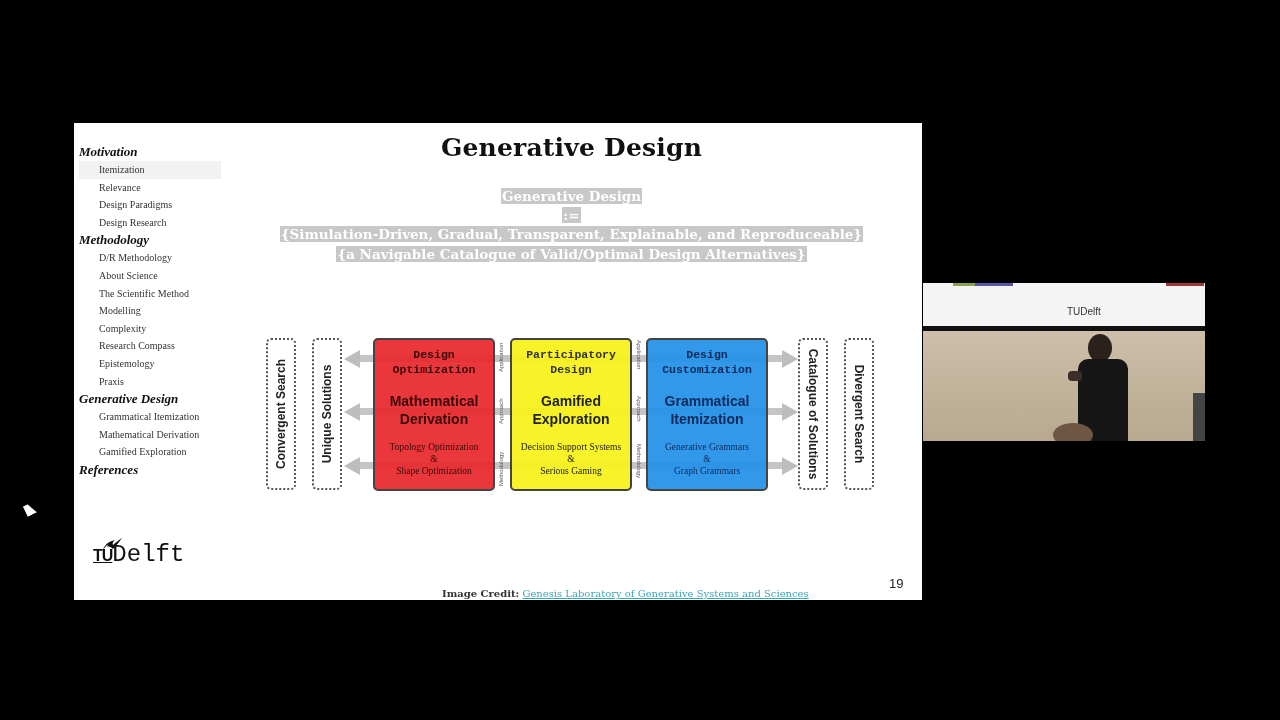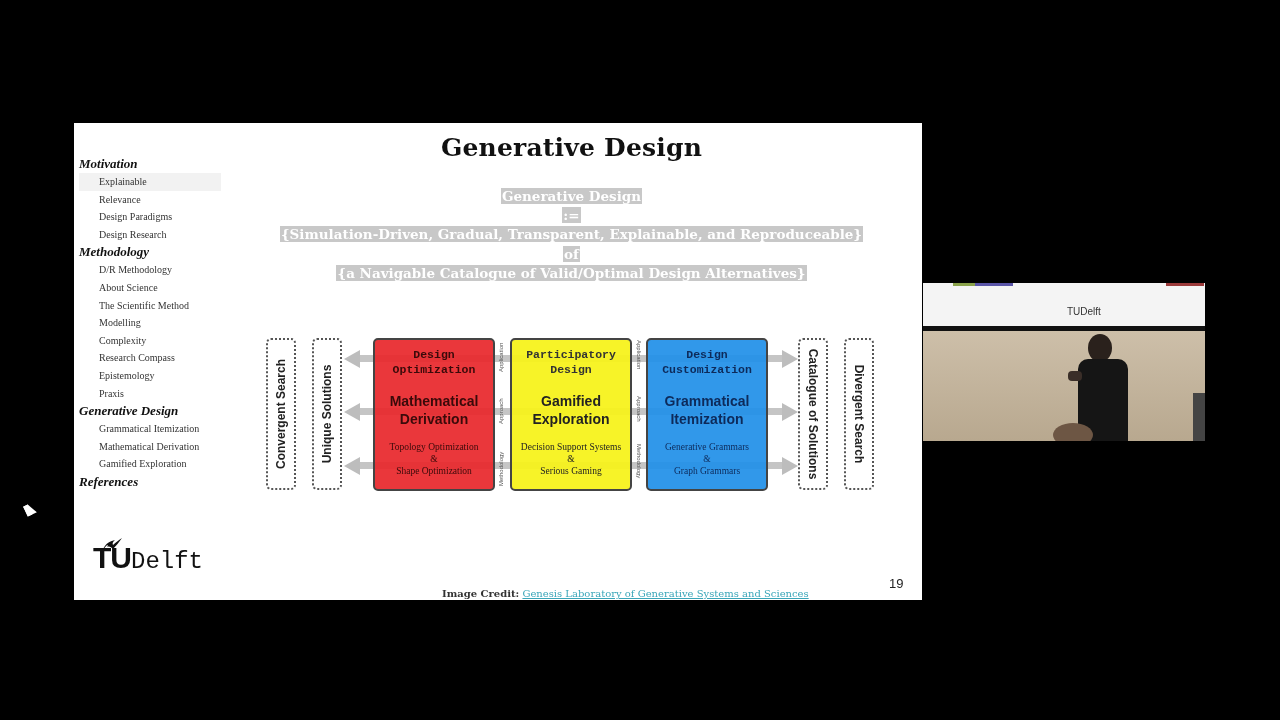--- a/index.html
+++ b/index.html
@@ -1,18 +1,18 @@
 <!DOCTYPE html>
 <html><head>
 <meta charset="utf-8">
 <style>
   html, body { margin:0; padding:0; }
   body { width:1280px; height:720px; background:#000; position:relative; overflow:hidden; font-family:"Liberation Serif", serif; }
   .slide { position:absolute; left:74px; top:123px; width:848px; height:477px; background:#fff; }
-  .sidebar { position:absolute; left:5px; top:20px; width:142px;margin-top:12px; }
+  .sidebar { position:absolute; left:5px; top:20px; width:142px; }
   .sec { font-style:italic; font-weight:bold; font-size:13px; color:#111; line-height:18px; margin-top:0; }
   .item { font-size:10px; color:#333; line-height:17.6px; padding-left:20px; }
   .item.active { background:#f2f2f2; }
   .title { position:absolute; left:0; width:995px; top:10px; text-align:center; font-family:"DejaVu Serif", serif; font-weight:bold; font-size:25px; color:#111; letter-spacing:0.2px; }
   .defs { position:absolute; left:150px; width:695px; top:64px; text-align:center; font-family:"DejaVu Serif", serif; font-weight:bold; font-size:13.5px; line-height:19.2px; color:#fff; }
   .defs span.hl { background:#c8c8c8; padding:0 1px; }
   .defs span.yel { color:#f5f51e; text-decoration:underline; }
   .diagram { position:absolute; left:190px; top:213px; width:615px; height:158px; }
   .dash { position:absolute; top:2px; width:30px; height:152px; border:2px dotted #555; border-radius:5px; box-sizing:border-box; }
   .vtext { position:absolute; left:50%; top:50%; transform:translate(-50%,-50%) rotate(-90deg); white-space:nowrap; font-family:"Liberation Sans", sans-serif; font-weight:bold; font-size:12px; color:#222; }
@@ -25,37 +25,37 @@
   .box.red .h, .box.red .s, .box.red .m { color:#3a0a0a; }
   .band { position:absolute; height:7px; background:rgba(150,150,150,0.55); }
   .arrowL { position:absolute; width:0; height:0; border-top:9px solid transparent; border-bottom:9px solid transparent; border-right:16px solid #bdbdbd; }
   .arrowR { position:absolute; width:0; height:0; border-top:9px solid transparent; border-bottom:9px solid transparent; border-left:16px solid #bdbdbd; }
   .sep { position:absolute; font-family:"Liberation Sans", sans-serif; font-size:6px; color:#555; white-space:nowrap; transform:rotate(-90deg); transform-origin:left top; }
   .sep.cw { transform:rotate(90deg); }
   .credit { position:absolute; left:368px; top:465px; font-family:"DejaVu Serif", serif; font-size:10px; color:#333; }
   .credit a { color:#3aa6b9; text-decoration:underline; }
   .pagenum { position:absolute; left:815px; top:453px; font-family:"Liberation Sans", sans-serif; font-size:13px; color:#222; }
   .logo { position:absolute; left:19px; top:418px; }
-  .logo .tu { font-family:"Liberation Sans", sans-serif; font-size:30px; font-weight:bold; color:#111; letter-spacing:-1px; }
+  .logo .tu { font-family:"Liberation Sans", sans-serif; font-size:16px; font-weight:bold; color:#111; letter-spacing:-1px;text-decoration:underline; }
   .logo .delft { font-family:Liberation Mono, monospace; font-size:24px; color:#111; }
   .flame { position:absolute; left:8px; top:-4px; width:22px; height:14px; }
   .video { position:absolute; left:923px; top:283px; width:282px; height:158px; overflow:hidden; background:#111; }
   .v-screen { position:absolute; left:0; top:0; width:282px; height:43px; background:#f4f4f4; }
   .v-wall { position:absolute; left:0; top:48px; width:282px; height:110px; background:linear-gradient(#cdbfa9,#b8a88f); }
   .v-logo { position:absolute; left:144px; top:23px; font-family:"Liberation Sans", sans-serif; font-size:10px; color:#333; }
   .cursor { position:absolute; left:25px; top:504px; width:0; height:0; border-left:5px solid #fff; border-right:5px solid transparent; border-bottom:11px solid #fff; transform:rotate(-25deg); }
 </style>
 </head>
 <body>
 
 <div class="slide">
 
   <div class="sidebar">
     <div class="sec">Motivation</div>
-    <div class="item active">Explainable</div>
+    <div class="item active">Itemization</div>
     <div class="item">Relevance</div>
     <div class="item">Design Paradigms</div>
     <div class="item">Design Research</div>
     <div class="sec">Methodology</div>
     <div class="item">D/R Methodology</div>
     <div class="item">About Science</div>
     <div class="item">The Scientific Method</div>
     <div class="item">Modelling</div>
     <div class="item">Complexity</div>
     <div class="item">Research Compass</div>
@@ -67,21 +67,20 @@
     <div class="item">Gamified Exploration</div>
     <div class="sec">References</div>
   </div>
 
   <div class="title">Generative Design</div>
 
   <div class="defs">
     <div><span class="hl">Generative Design</span></div>
     <div><span class="hl">:=</span></div>
     <div><span class="hl">{Simulation-Driven, Gradual, Transparent, Explainable, and Reproduceable}</span></div>
-    <div><span class="hl">of</span></div>
     <div><span class="hl">{a Navigable Catalogue of Valid/Optimal Design Alternatives}</span></div>
   </div>
 
   <div class="diagram">
 
     <div class="dash" style="left:2px;">
       <div class="vtext">Convergent Search</div>
     </div>
     <div class="dash" style="left:48px;">
       <div class="vtext">Unique Solutions</div>

